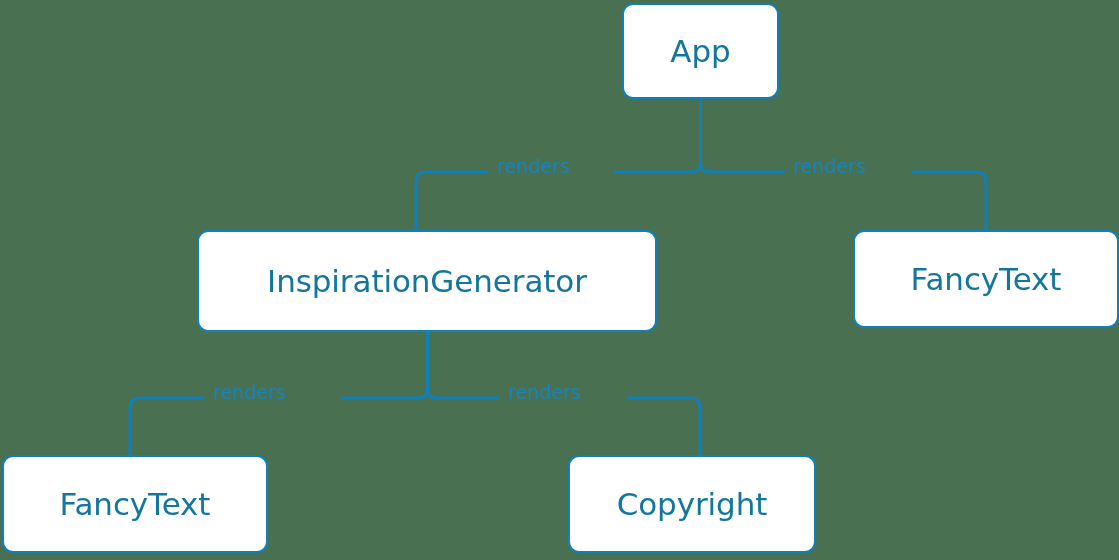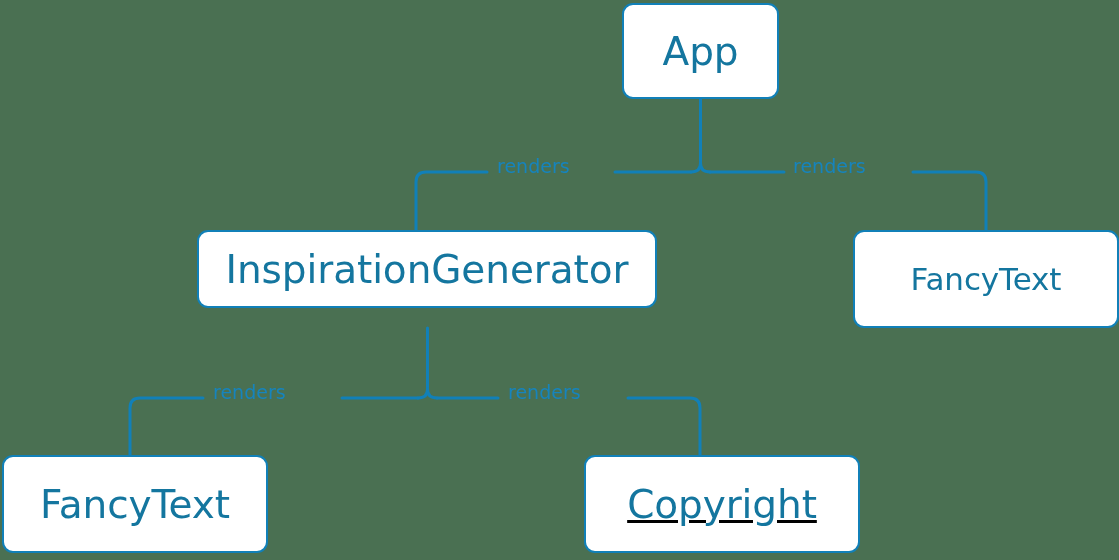--- a/index.html
+++ b/index.html
@@ -34,31 +34,31 @@
     background: #ffffff;
     border: 2.5px solid #1180b8;
     border-radius: 11px;
     display: flex;
     align-items: center;
     justify-content: center;
     z-index: 2;
   }
   .node-label {
     color: #14769f;
-    font-size: 39px;
+    font-size: 31px;
     line-height: 1;
     letter-spacing: -0.1px;
     white-space: nowrap;
     font-weight: 400;
   }
   .node-app        { left: 622px; top: 3px;   width: 157px; height: 96px; }
-  .node-inspgen    { left: 197px; top: 230px; width: 460px; height: 78px; }
+  .node-inspgen    { left: 197px; top: 230px; width: 460px; height: 102px; }
   .node-fancy-right{ left: 853px; top: 230px; width: 266px; height: 98px; border-top-right-radius: 11px; border-bottom-right-radius: 11px; }
   .node-fancy-left { left: 2px;   top: 455px; width: 266px; height: 98px; }
-  .node-copyright  { left: 584px; top: 455px; width: 276px; height: 98px; text-decoration: underline; }
+  .node-copyright  { left: 568px; top: 455px; width: 248px; height: 98px; }
 
   .node-fancy-right .node-label { font-size: 31px; }
 
   .edge-label {
     position: absolute;
     color: #1684bd;
     font-size: 19px;
     line-height: 1;
     white-space: nowrap;
     z-index: 3;

